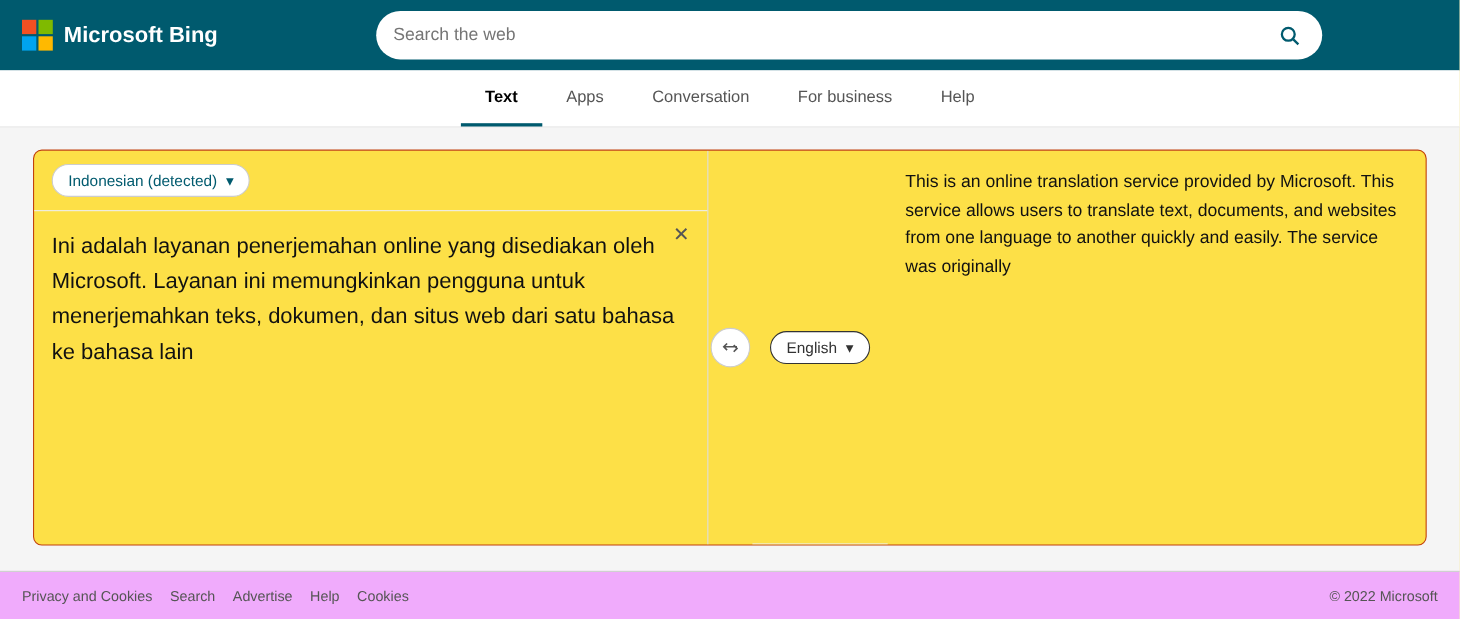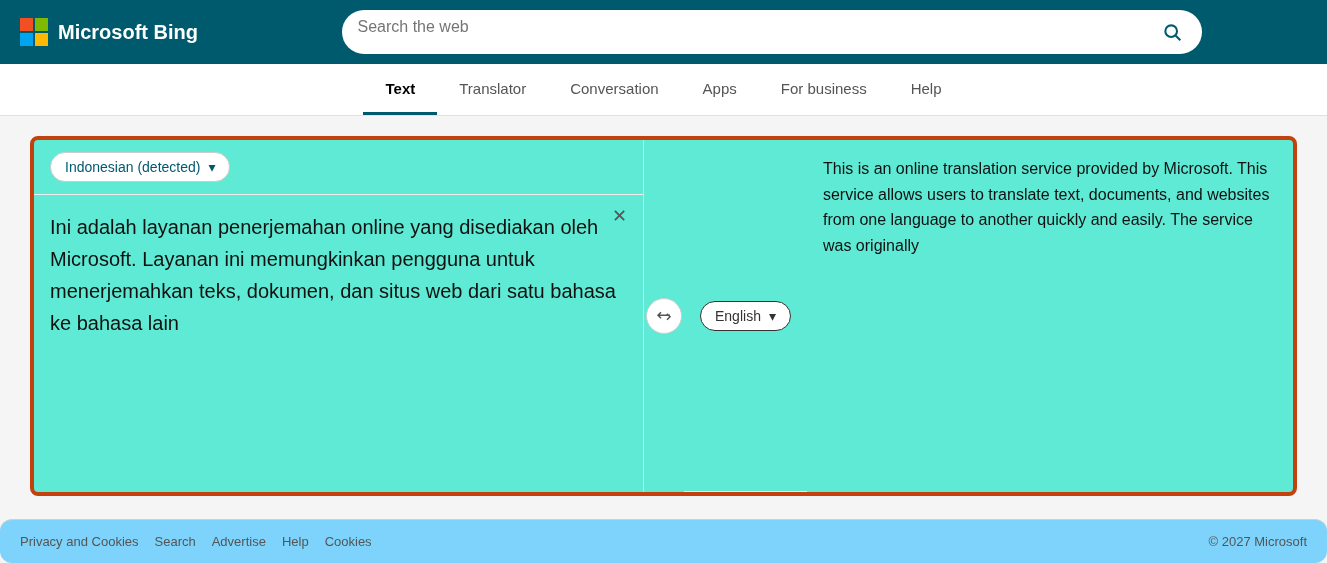--- a/index.html
+++ b/index.html
@@ -37,21 +37,21 @@
     .ms-logo span:nth-child(3) { background: #00a4ef; }
     .ms-logo span:nth-child(4) { background: #ffb900; }
 
     .search-container {
       flex: 1;
       max-width: 860px;
       margin: 0 auto;
     }
     .search-bar {
       display: flex;
-      align-items: flex-start;
+      align-items: center;
       background: white;
       border-radius: 25px;
       padding: 8px 16px;
       width: 100%;
     }
     .search-input {
       border: none;
       outline: none;
       font-size: 16px;
       flex: 1;
@@ -102,23 +102,23 @@
       flex: 1;
       padding: 20px 30px;
       display: flex;
       flex-direction: column;
       background: #f5f5f5;
     }
 
     .translator-area {
       display: flex;
       gap: 0;
-      background: #5eead4;
+      background: #fde047;
       border-radius: 8px;
-      border: 4px solid #c2410c;
+      border: 1px solid #c2410c;
       overflow: hidden;
       flex: 1;
       max-height: 360px;
     }
 
     .source-panel {
       flex: 1;
       display: flex;
       flex-direction: column;
       border-right: 1px solid #ddd;
@@ -212,30 +212,29 @@
       cursor: pointer;
       display: flex;
       align-items: center;
       justify-content: center;
       font-size: 16px;
       z-index: 10;
     }
 
     
     .footer {
-      background: #7dd3fc;
+      background: #f0abfc;
       border-top: 1px solid #d0d0d0;
       display: flex;
       align-items: center;
       padding: 0 20px;
       height: 44px;
       font-size: 13px;
       color: #555;
       flex-shrink: 0;
-      border-radius: 12px;
     }
     .footer-links {
       display: flex;
       gap: 16px;
       flex: 1;
     }
     .footer-link {
       color: #555;
       text-decoration: none;
       cursor: pointer;
@@ -269,27 +268,24 @@
       </button>
     </div>
   </div>
 </header>
 
 <nav class="nav-bar">
   <a class="nav-item active">
     <span>Text</span>
   </a>
   <a class="nav-item">
-    <span>Translator</span>
+    <span>Apps</span>
   </a>
   <a class="nav-item">
     <span>Conversation</span>
-  </a>
-  <a class="nav-item">
-    <span>Apps</span>
   </a>
   <a class="nav-item">
     <span>For business</span>
   </a>
   <a class="nav-item">
     <span>Help</span>
   </a>
 </nav>
 
 <main class="main-content">
@@ -334,14 +330,14 @@
 </main>
 
 <footer class="footer">
   <div class="footer-links">
     <a class="footer-link">Privacy and Cookies</a>
     <a class="footer-link">Search</a>
     <a class="footer-link">Advertise</a>
     <a class="footer-link">Help</a>
     <a class="footer-link">Cookies</a>
   </div>
-  <span class="footer-copy">© 2027 Microsoft</span>
+  <span class="footer-copy">© 2022 Microsoft</span>
 </footer>
 
 </body></html>

